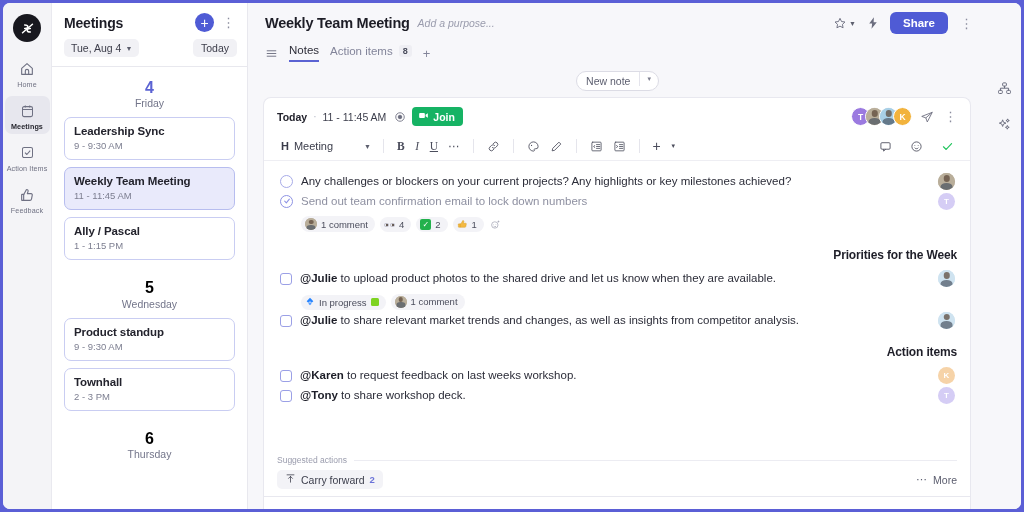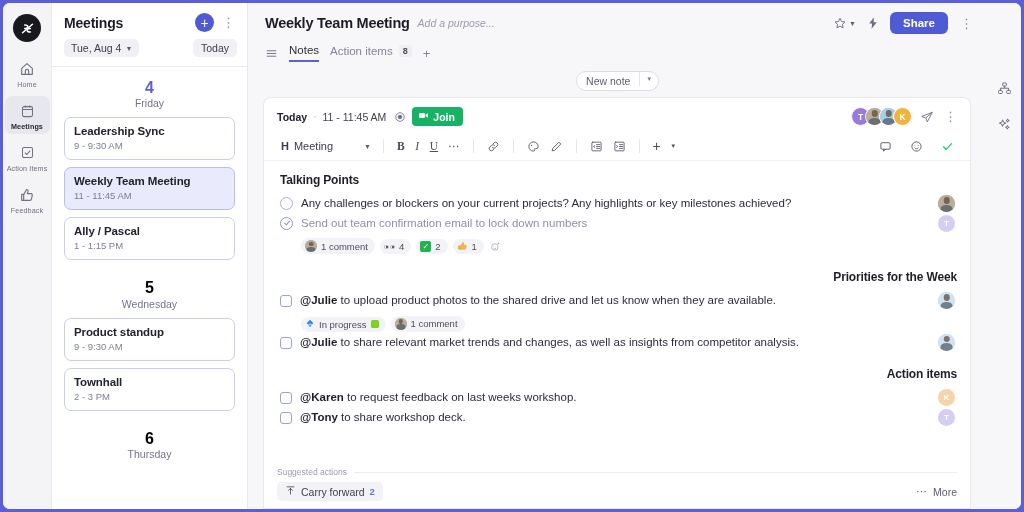--- a/index.html
+++ b/index.html
@@ -205,21 +205,21 @@
   .chip {
     display: flex; align-items: center; gap: 4px; background: #f3f3f7;
     border-radius: 9px; padding: 2px 7px 2px 4px; font-size: 9.5px; color: #4b4d5c;
     cursor: pointer;
   }
   .chip-av { width: 12px; height: 12px; border-radius: 50%; overflow: hidden; display:block; }
   .chip-add { color: #a3a5b4; font-size: 10px; cursor: pointer; padding-left: 1px; }
   .mini-sq { width: 8px; height: 8px; border-radius: 1.5px; background: #7ed321; }
 
   .suggested {
-    position: absolute; left: 15px; right: 16px; bottom: 0;
+    position: absolute; left: 15px; right: 16px; bottom: 12px;
     background: #fff; border: 1px solid #e8e8ef; border-top: none;
     padding: 0 13px 7px 13px;
   }
   .sg-label-row { display: flex; align-items: center; gap: 7px; padding-top: 4px;}
   .sg-label { font-size: 8.5px; color: #9a9cad; white-space: nowrap;}
   .sg-line { flex: 1; height: 1px; background: #ececf2; }
   .sg-row { display: flex; align-items: center; margin-top: 5px; }
   .sg-chip {
     display: flex; align-items: center; gap: 5px; background: #f3f3f7;
     border-radius: 5px; padding: 3px 8px; font-size: 10.5px; color: #3c3e4c; cursor: pointer;
@@ -511,21 +511,20 @@
             </span>
             <span class="tb-btn" style="color:#22c55e">
               <svg width="13" height="13" viewBox="0 0 24 24" fill="none" stroke="currentColor" stroke-width="2.1" stroke-linecap="round" stroke-linejoin="round">
                   <path d="M4.5 12.5 L9.5 17.5 L19.5 6.5"></path>
                 </svg>
             </span>
           </div>
         </div>
 
         <div class="nc-body" id="note-body">
-            <div class="sec-title">Talking Points</div>
             <div class="li">
               <span class="cb-circle"></span>
               <span class="li-text">Any challenges or blockers on your current projects? Any highlights or key milestones achieved?</span>
               <span class="li-av" style="background:#b9ae9a;">
                 <span style="position:absolute;inset:0;background:#b9ae9a"></span>
                 <span style="position:absolute;left:50%;top:14%;width:38%;height:38%;transform:translateX(-50%);border-radius:50%;background:rgba(90,70,55,.72)"></span>
                 <span style="position:absolute;left:50%;bottom:-6%;width:76%;height:50%;transform:translateX(-50%);border-radius:45% 45% 0 0;background:rgba(70,80,95,.68)"></span>
               </span>
             </div>
             <div class="li">

